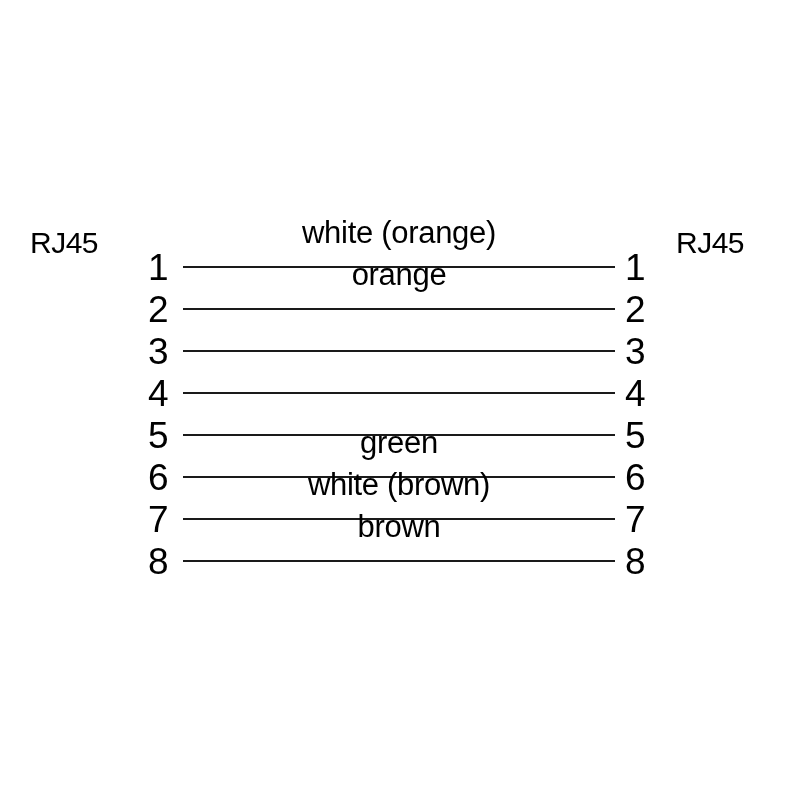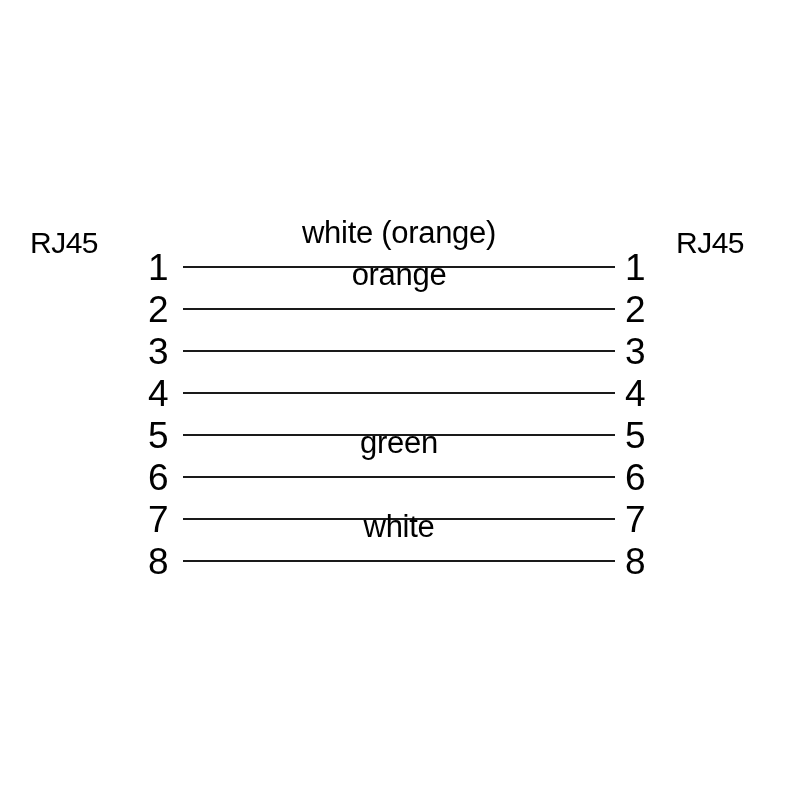--- a/index.html
+++ b/index.html
@@ -125,26 +125,27 @@
     </div>
 
     <div class="row">
       <span class="wire-label">green</span>
       <span class="wire-line"></span>
       <span class="pin pin-left">6</span>
       <span class="pin pin-right">6</span>
     </div>
 
     <div class="row">
+      <span class="wire-label">white (brown)</span>
       <span class="wire-line"></span>
       <span class="pin pin-left">7</span>
       <span class="pin pin-right">7</span>
     </div>
 
     <div class="row">
-      <span class="wire-label">white</span>
+      <span class="wire-label">brown</span>
       <span class="wire-line"></span>
       <span class="pin pin-left">8</span>
       <span class="pin pin-right">8</span>
     </div>
 
   </div>
 </div>
 
 </body></html>

